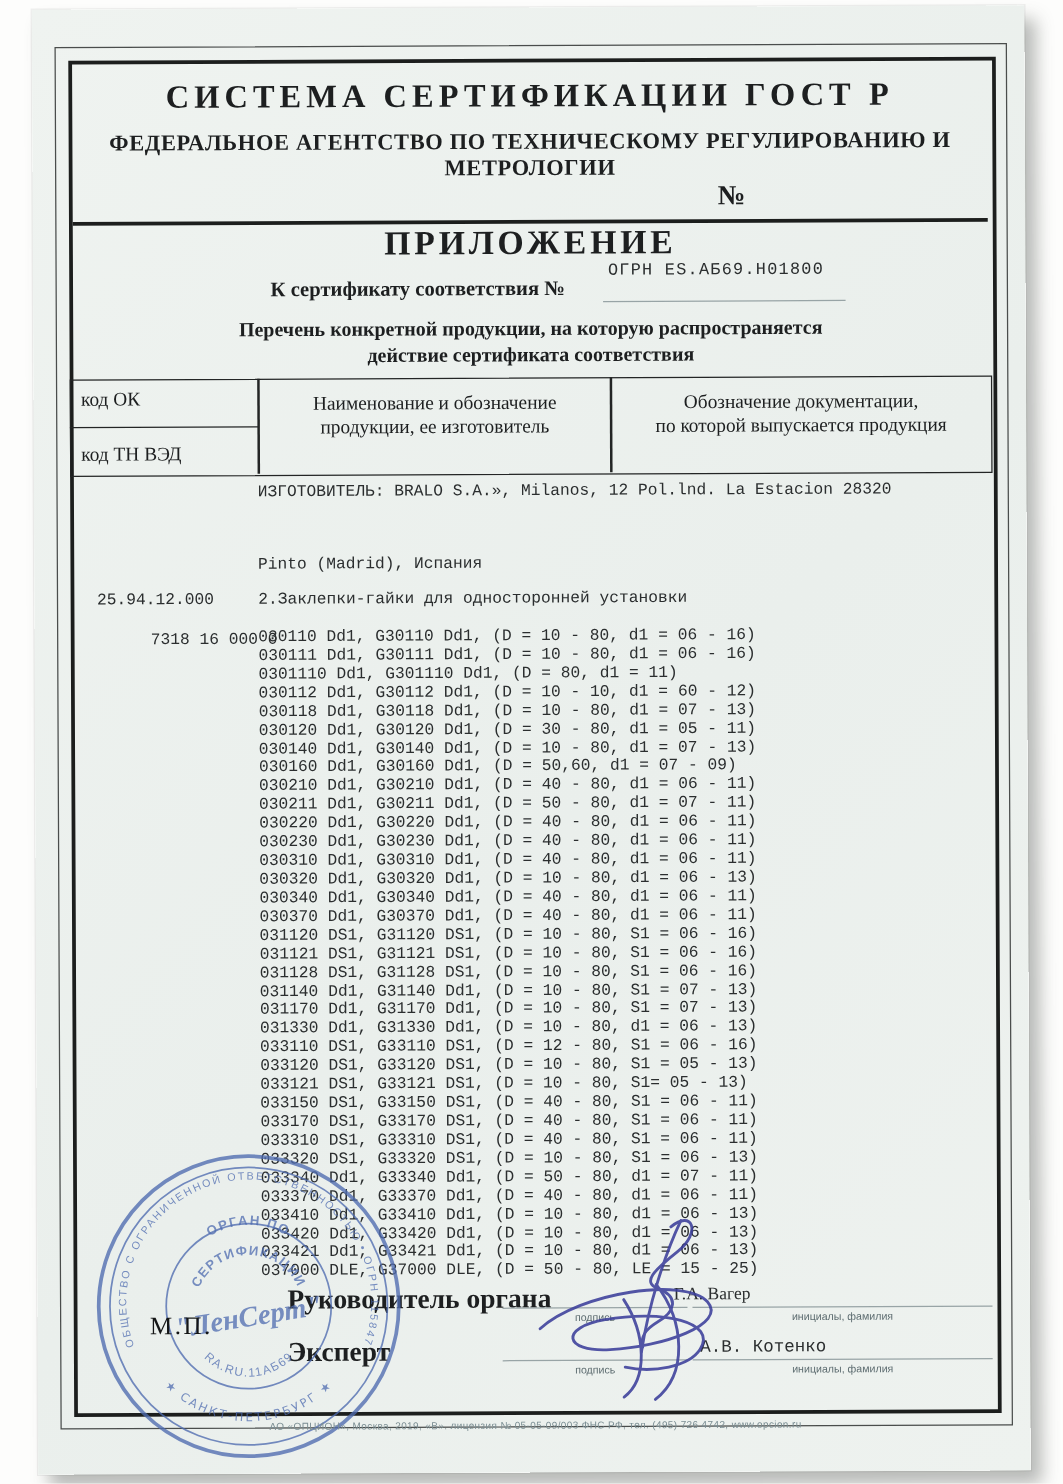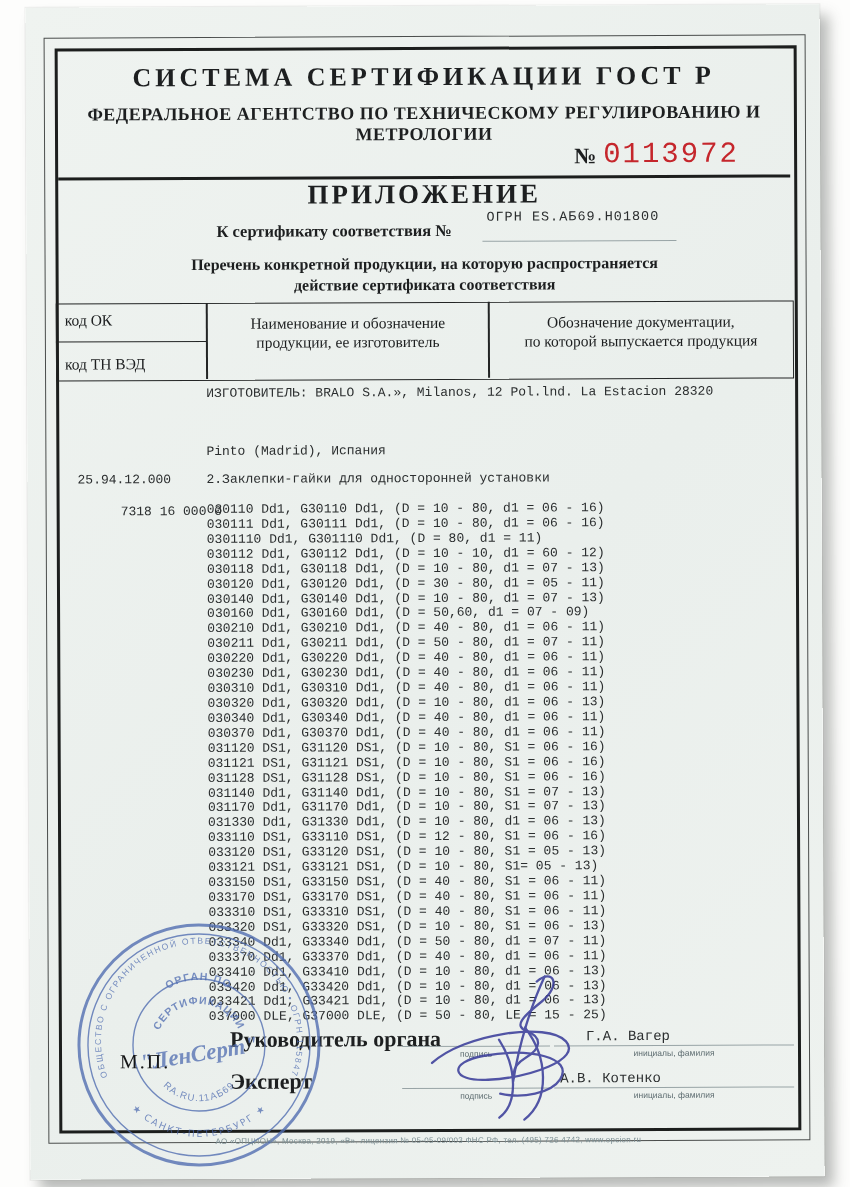--- a/index.html
+++ b/index.html
@@ -45,21 +45,20 @@
   <div class="content">
 
     <div class="abs frame-outer"></div>
     <div class="abs frame-main"></div>
 
     <div class="abs serif title1">СИСТЕМА СЕРТИФИКАЦИИ ГОСТ Р</div>
     <div class="abs serif title2">ФЕДЕРАЛЬНОЕ АГЕНТСТВО ПО ТЕХНИЧЕСКОМУ РЕГУЛИРОВАНИЮ И МЕТРОЛОГИИ</div>
     <div class="abs hline" style="left:60px; top:176px; width:732px; height:3px;"></div>
 
     <span class="abs serif num-label">№</span>
-    <span class="abs mono num-red" style="color:#c5262c;">0113972</span>
 
     <div class="abs serif appendix">ПРИЛОЖЕНИЕ</div>
     <span class="abs serif certref-label">К сертификату соответствия №</span>
     <span class="abs mono certref-num">ОГРН ES.АБ69.Н01800</span>
     <div class="abs thin" style="left:484px; top:241px; width:194px;"></div>
 
     <div class="abs serif subtitle" style="top:255px;">Перечень конкретной продукции,  на которую распространяется</div>
     <div class="abs serif subtitle" style="top:276px;">действие сертификата соответствия</div>
 
     <div class="abs" style="left:57px; top:302px; width:736px; height:76px; border:1.6px solid #232525;"></div>
@@ -115,21 +114,21 @@
 033340 Dd1, G33340 Dd1, (D = 50 - 80, d1 = 07 - 11)
 033370 Dd1, G33370 Dd1, (D = 40 - 80, d1 = 06 - 11)
 033410 Dd1, G33410 Dd1, (D = 10 - 80, d1 = 06 - 13)
 033420 Dd1, G33420 Dd1, (D = 10 - 80, d1 = 06 - 13)
 033421 Dd1, G33421 Dd1, (D = 10 - 80, d1 = 06 - 13)
 037000 DLE, G37000 DLE, (D = 50 - 80, LE = 15 - 25)</pre>
 
     <div class="abs serif siglabel" style="left:228px; top:1026px;">Руководитель органа</div>
     <div class="abs thin" style="left:400px; top:1046px; width:148px;"></div>
     <div class="abs small-caption" style="left:400px; top:1049px; width:148px; text-align:center;">подпись</div>
-    <div class="abs mono mono14" style="left:584px; top:1029px;">Г.А. Вагер</div>
+    <div class="abs mono mono14" style="left:537px; top:1029px;font-family:Liberation Serif, serif;">Г.А. Вагер</div>
     <div class="abs thin" style="left:552px; top:1046px; width:240px;"></div>
     <div class="abs small-caption" style="left:552px; top:1049px; width:240px; text-align:center;">инициалы, фамилия</div>
 
     <div class="abs serif siglabel" style="left:228px; top:1068px;">Эксперт</div>
     <div class="abs thin" style="left:400px; top:1088px; width:148px;"></div>
     <div class="abs small-caption" style="left:400px; top:1091px; width:148px; text-align:center;">подпись</div>
     <div class="abs mono mono14" style="left:558px; top:1071px;">А.В. Котенко</div>
     <div class="abs thin" style="left:552px; top:1088px; width:240px;"></div>
     <div class="abs small-caption" style="left:552px; top:1091px; width:240px; text-align:center;">инициалы, фамилия</div>
 

